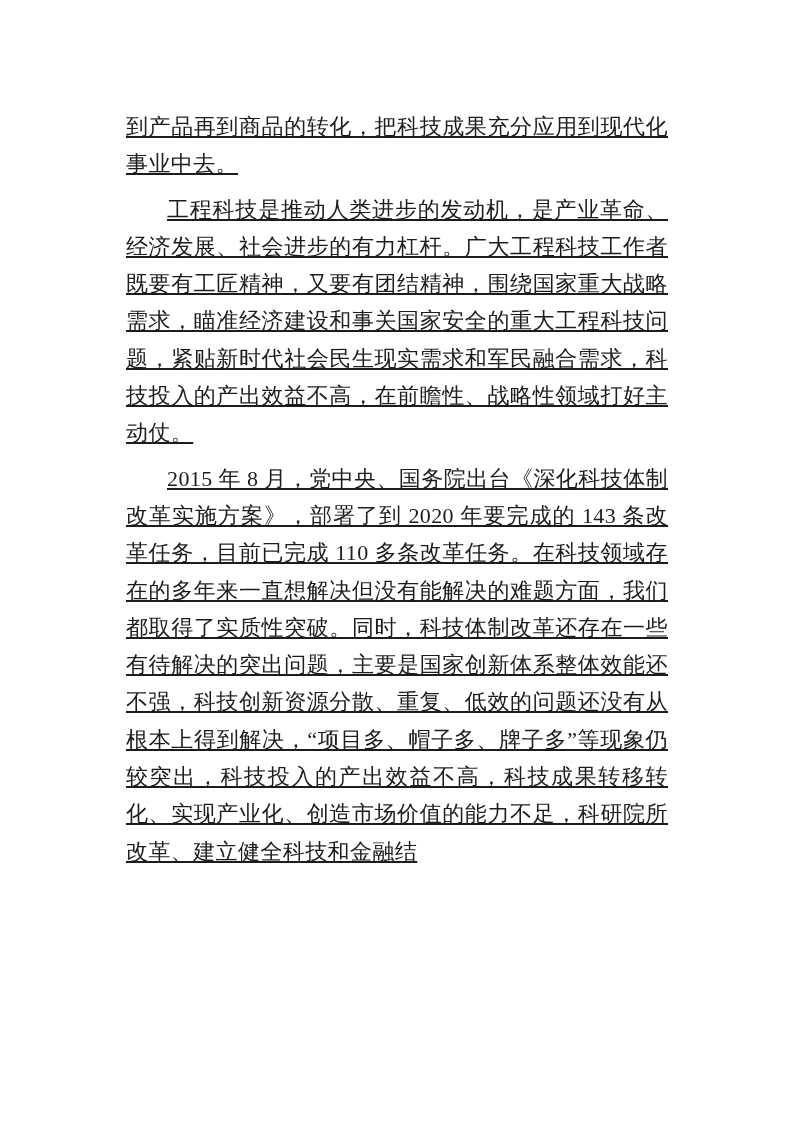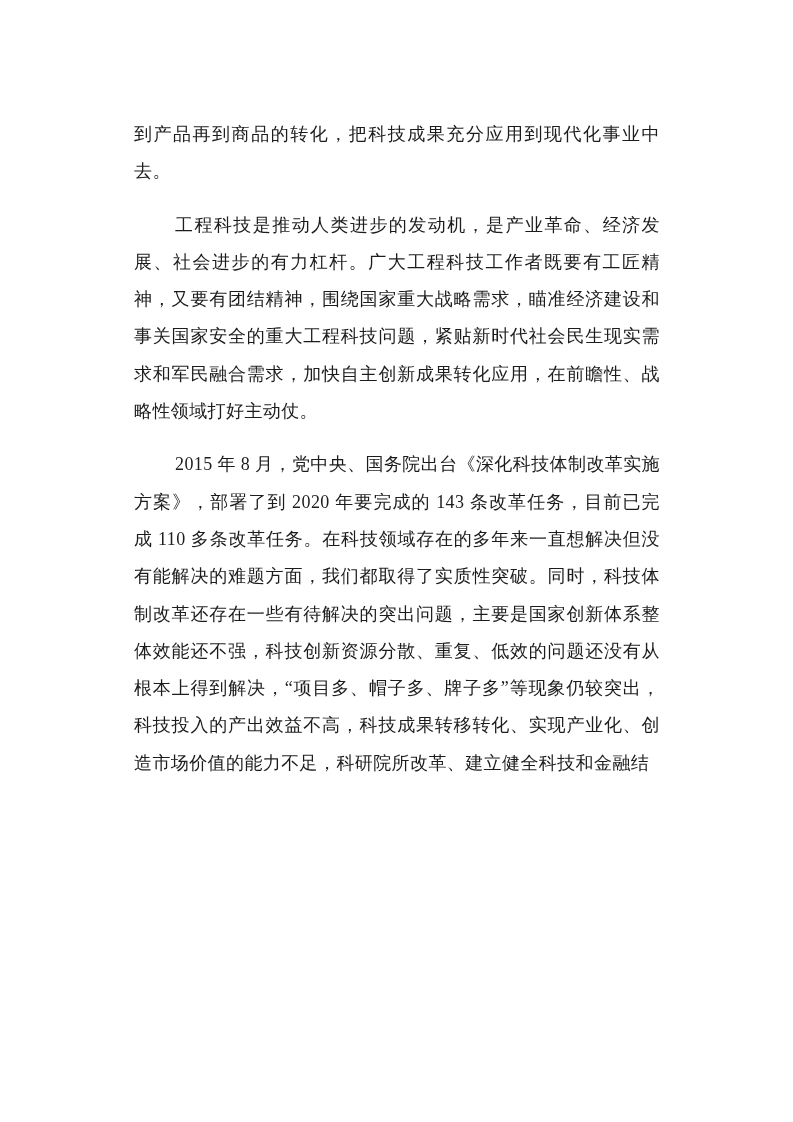--- a/index.html
+++ b/index.html
@@ -15,36 +15,37 @@
     overflow: hidden;
     font-family: "Liberation Serif", "DejaVu Serif", serif;
   }
   .content {
     position: absolute;
     left: 118px;
     top: 100px;
     width: 558px;
   }
   p.para {
-    margin: 16px;
+    margin: 8px;
     padding: 0;
-    font-size: 18px;
+    font-size: 22px;
     line-height: 37.3px;
     color: #1c1c1c;
     text-align: justify;
     text-justify: inter-ideograph;
     letter-spacing: 0.4px;
     word-break: break-all;
+    text-decoration: underline;
   }
   p.para.indent {
     text-indent: 41px;
   }
 </style>
 </head>
 <body>
 
 <div class="page">
   <div class="content">
     <p class="para">到产品再到商品的转化，把科技成果充分应用到现代化事业中去。</p>
-    <p class="para indent">工程科技是推动人类进步的发动机，是产业革命、经济发展、社会进步的有力杠杆。广大工程科技工作者既要有工匠精神，又要有团结精神，围绕国家重大战略需求，瞄准经济建设和事关国家安全的重大工程科技问题，紧贴新时代社会民生现实需求和军民融合需求，加快自主创新成果转化应用，在前瞻性、战略性领域打好主动仗。</p>
+    <p class="para indent">工程科技是推动人类进步的发动机，是产业革命、经济发展、社会进步的有力杠杆。广大工程科技工作者既要有工匠精神，又要有团结精神，围绕国家重大战略需求，瞄准经济建设和事关国家安全的重大工程科技问题，紧贴新时代社会民生现实需求和军民融合需求，科技投入的产出效益不高，在前瞻性、战略性领域打好主动仗。</p>
     <p class="para indent">2015 年 8 月，党中央、国务院出台《深化科技体制改革实施方案》，部署了到 2020 年要完成的 143 条改革任务，目前已完成 110 多条改革任务。在科技领域存在的多年来一直想解决但没有能解决的难题方面，我们都取得了实质性突破。同时，科技体制改革还存在一些有待解决的突出问题，主要是国家创新体系整体效能还不强，科技创新资源分散、重复、低效的问题还没有从根本上得到解决，“项目多、帽子多、牌子多”等现象仍较突出，科技投入的产出效益不高，科技成果转移转化、实现产业化、创造市场价值的能力不足，科研院所改革、建立健全科技和金融结</p>
   </div>
 </div>
 
 </body></html>

